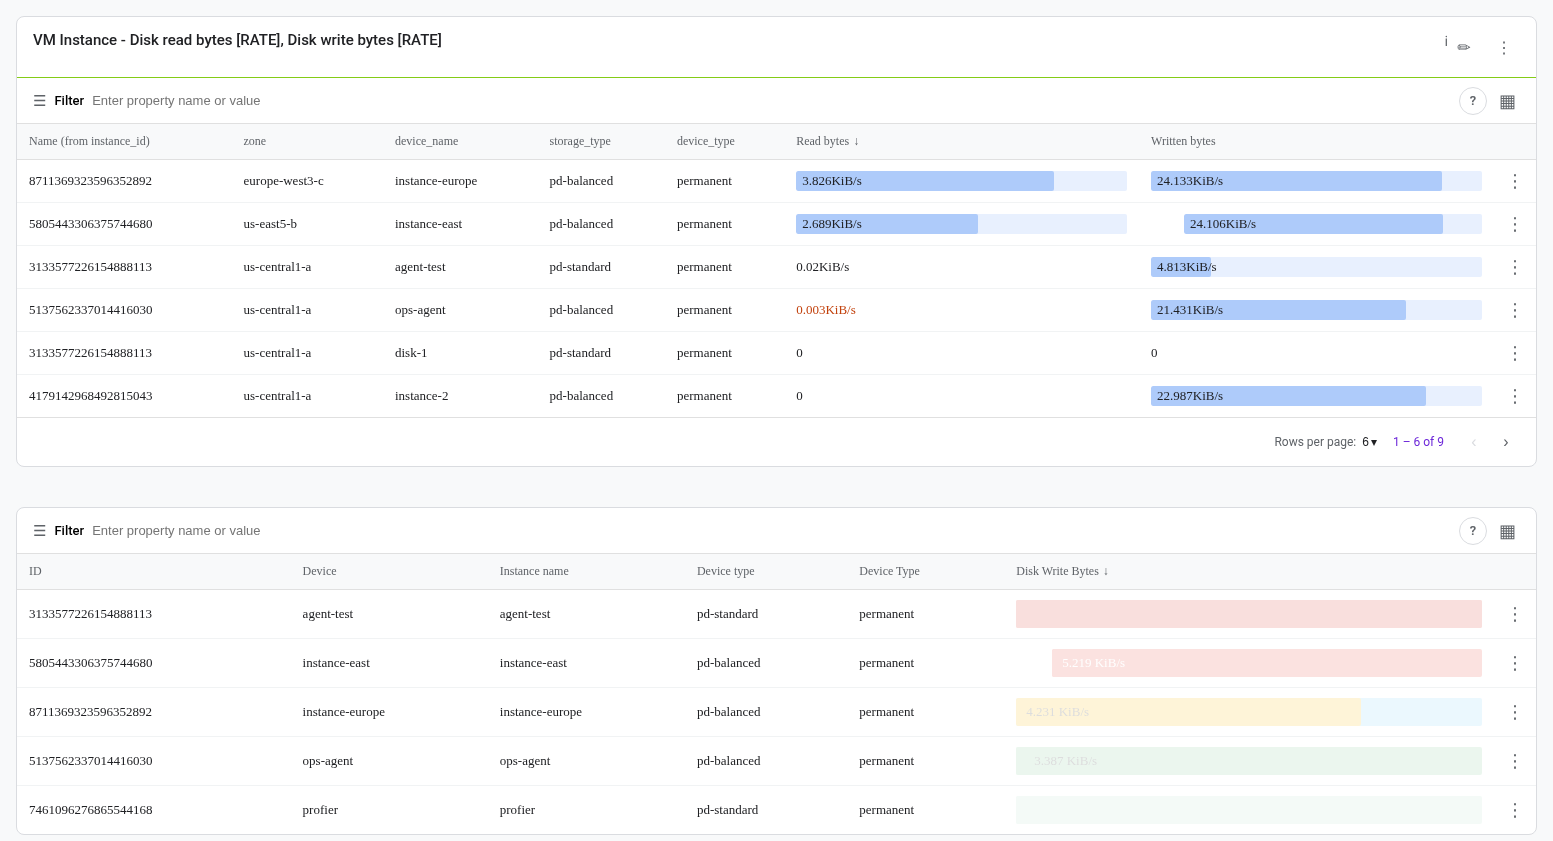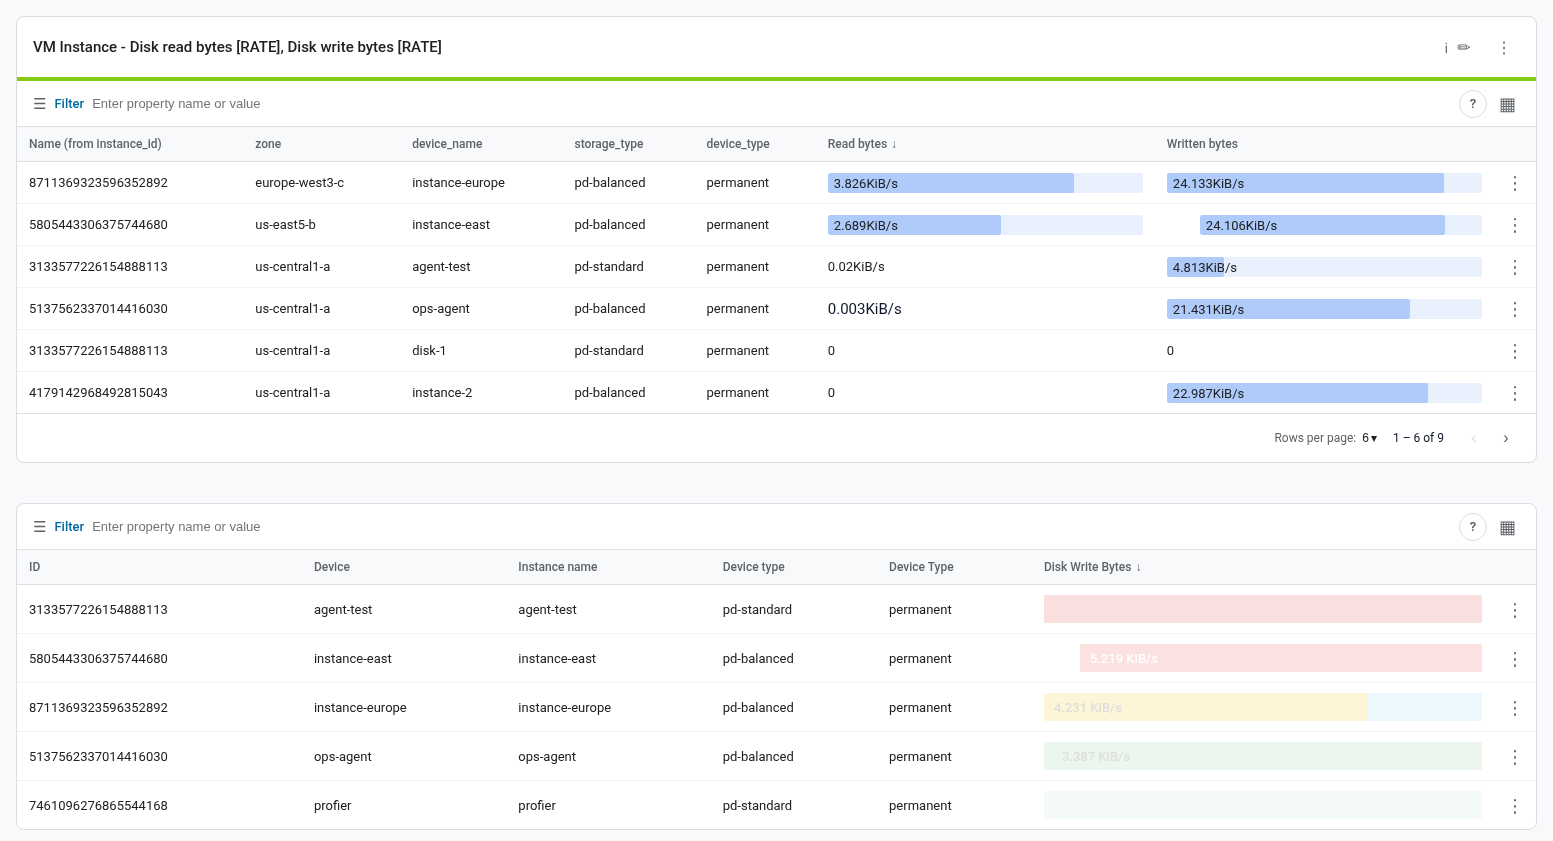--- a/index.html
+++ b/index.html
@@ -8,23 +8,22 @@
     .panel {
       background: #fff;
       border: 1px solid #dadce0;
       border-radius: 8px;
       margin: 16px;
       overflow: hidden;
     }
 
     .panel-header {
       display: flex;
-      align-items: center;
       padding: 14px 16px;
-      border-bottom: 4px solid #84cc16;
+      border-bottom: 1px solid #84cc16;
     }
 
     .panel-title {
       font-size: 15px;
       font-weight: 500;
       color: #202124;
       flex: 1;
     }
 
     .panel-icons {
@@ -56,21 +55,21 @@
     }
 
     .filter-icon {
       color: #5f6368;
       font-size: 15px;
     }
 
     .filter-label {
       font-size: 13px;
       font-weight: 500;
-      color: #0369a1;
+      color: #000000;
     }
 
     .filter-input {
       border: none;
       outline: none;
       font-size: 13px;
       color: #9aa0a6;
       flex: 1;
       background: transparent;
     }
@@ -99,20 +98,21 @@
     .columns-icon {
       cursor: pointer;
       color: #5f6368;
       font-size: 18px;
       padding: 4px;
     }
 
     table {
       width: 100%;
       border-collapse: collapse;
+      font-family: Liberation Serif, serif;
     }
 
     thead tr {
       background: #f8f9fa;
       border-bottom: 1px solid #e0e0e0;
     }
 
     th {
       padding: 10px 12px;
       font-size: 12px;
@@ -225,21 +225,21 @@
       color: #5f6368;
       font-size: 16px;
       display: flex;
       align-items: center;
       justify-content: center;
     }
     .page-btn:disabled { color: #dadce0; cursor: default; }
 
     .page-range {
       font-size: 12px;
-      color: #0f172a;
+      color: #6d28d9;
     }
 
     .info-icon {
       font-size: 14px;
       color: #5f6368;
       cursor: pointer;
       margin-left: 6px;
     }
 
     .divider {
@@ -355,21 +355,21 @@
     <td class="row-menu">⋮</td>
   </tr>
         <tr>
     <td>5137562337014416030</td>
     <td>us-central1-a</td>
     <td>ops-agent</td>
     <td>pd-balanced</td>
     <td>permanent</td>
     <td>
             <div class="bar-cell">
-              <span style="color:#0f172a;font-size:15px;">0.003KiB/s</span>
+              <span style="color:#c2410c;font-size:13px;">0.003KiB/s</span>
             </div>
           </td>
     <td>
             <div class="bar-cell">
               <div class="bar-container" style="min-width:180px;">
                 <div class="bar-fill" style="width:77%"></div>
                 <span class="bar-label">21.431KiB/s</span>
               </div>
             </div>
           </td>

